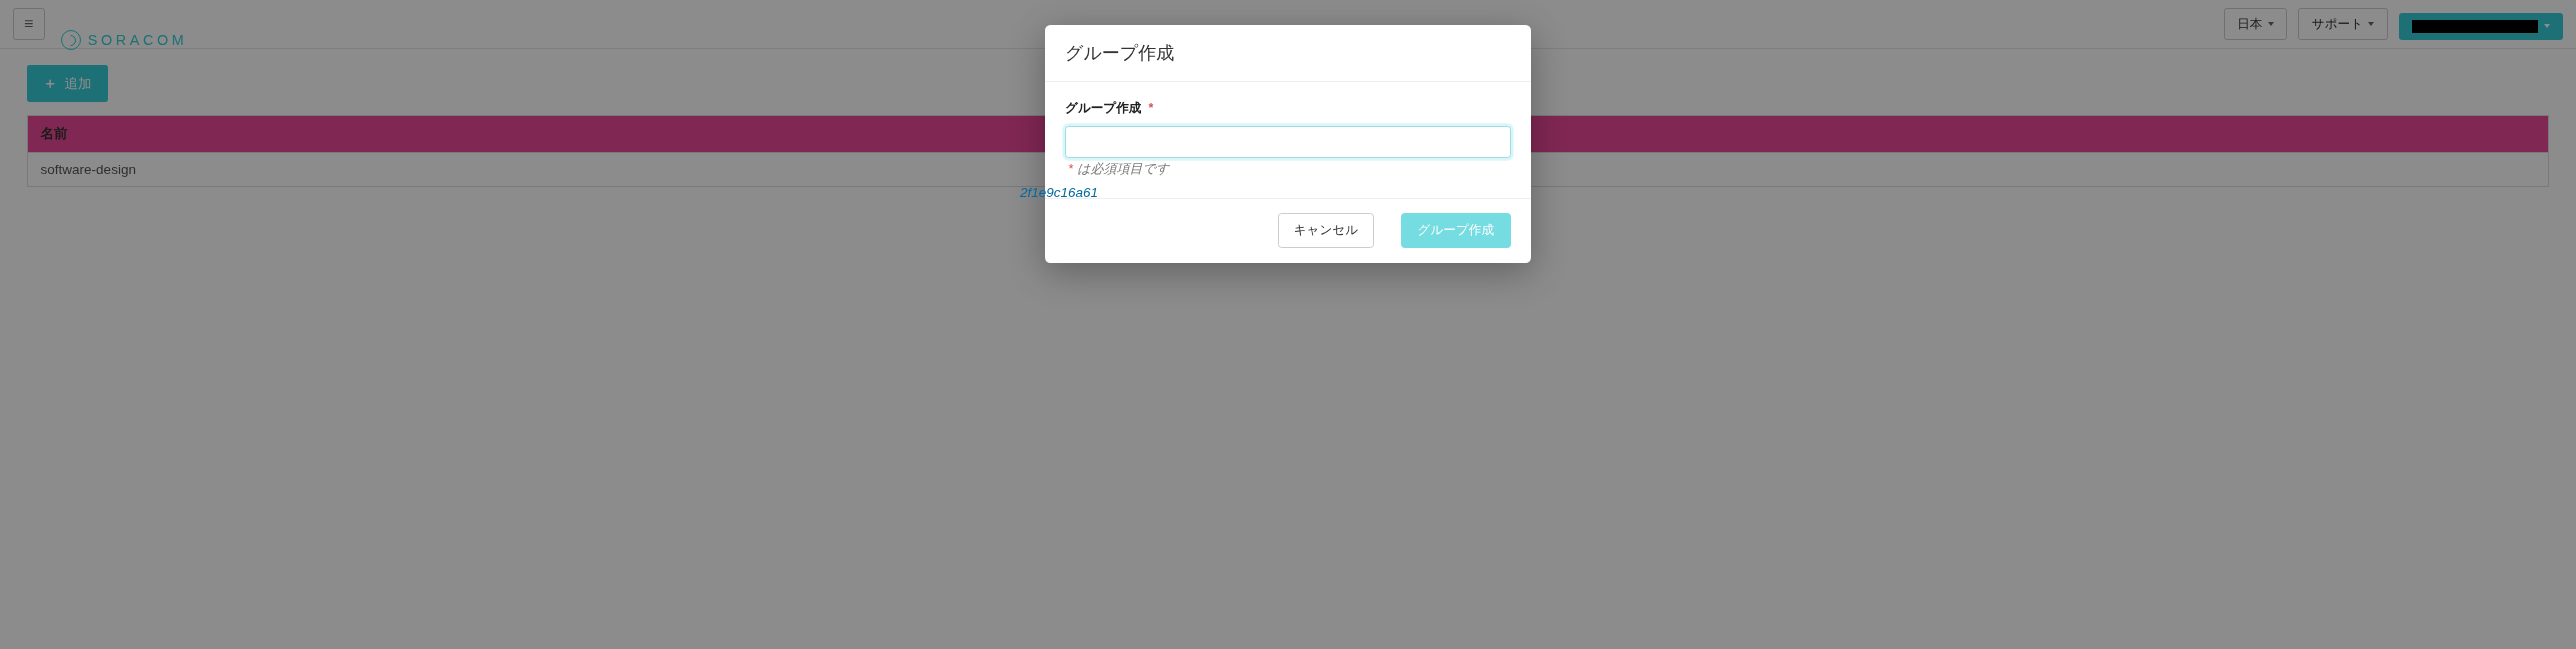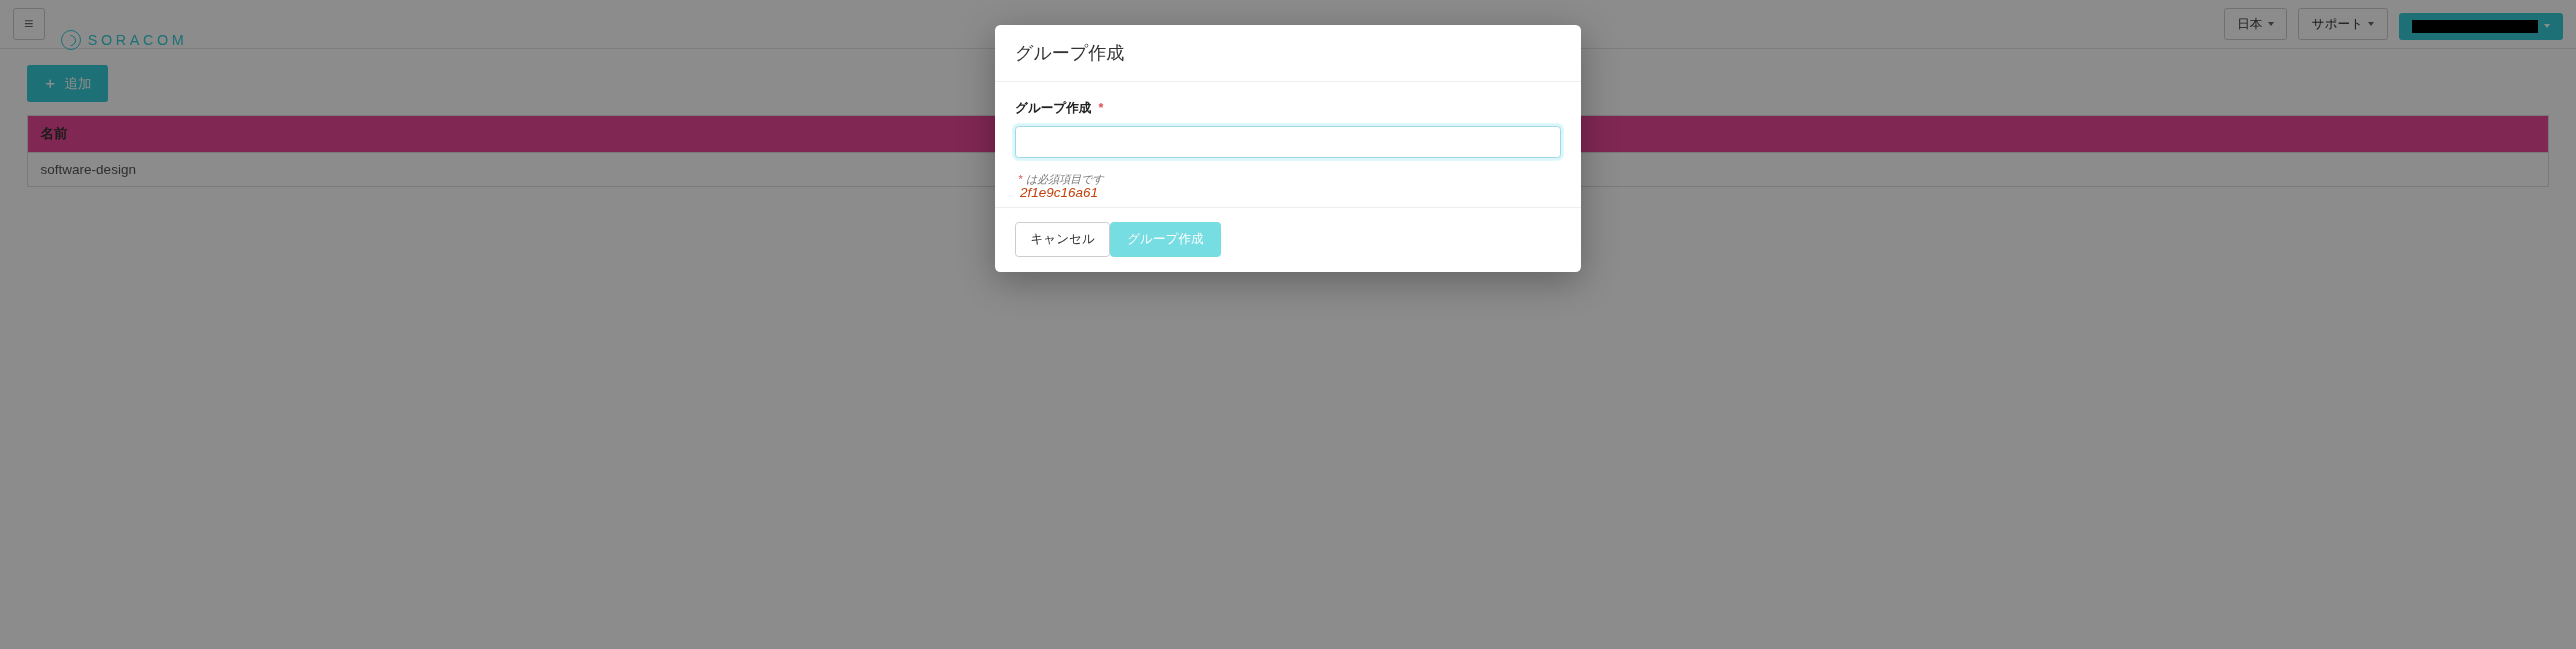--- a/index.html
+++ b/index.html
@@ -127,21 +127,21 @@
       position: absolute;
       inset: 0;
       background: rgba(0,0,0,0.45);
       display: flex;
       align-items: flex-start;
       justify-content: center;
       padding-top: 25px;
     }
     .modal {
       background: #fff;
-      width: 586px;
+      width: 486px;
       border-radius: 5.4px;
       box-shadow: 0 9px 36px rgba(0,0,0,0.3);
       overflow: hidden;
     }
     .modal-header {
       padding: 16px 20px;
       border-bottom: 0.9px solid #eee;
       font-size: 18px;
       color: #333;
     }
@@ -159,32 +159,32 @@
     .form-input {
       width: 100%;
       padding: 8px 9px;
       border: 0.9px solid #9fd9e6;
       border-radius: 3.6px;
       font-size: 12.6px;
       outline: none;
       box-shadow: 0 0 0 2.7px rgba(52,205,215,0.18);
     }
     .hint {
-      margin-top: 14px;
-      font-size: 11px;
+      margin-top: 2px;
+      font-size: 13px;
       color: #777;
       font-style: italic;
     }
     .hint .req { font-style: normal; }
     .modal-footer {
       border-top: 0.9px solid #eee;
       padding: 14.4px 20px;
       display: flex;
-      justify-content: flex-start;
-      gap: 0;
+      justify-content: flex-end;
+      gap: 27px;
     }
     .btn-default {
       background: #fff;
       border: 0.9px solid #ccc;
       padding: 8px 14.4px;
       border-radius: 3.6px;
       font-size: 12.6px;
       color: #333;
       cursor: pointer;
     }
@@ -261,14 +261,14 @@
         <span>は必須項目です</span>
       </div>
     </div>
     <div class="modal-footer">
       <button class="btn-default">キャンセル</button>
       <button class="btn-primary">グループ作成</button>
     </div>
   </div>
 </div>
 
-<div style="position:absolute; top:185px; left:1020px; color:#c2410c; font-size:13.5px; font-style:italic;">2f1e9c16a61</div>
+<div style="position:absolute; top:185px; left:1020px; color:#0369a1; font-size:13.5px; font-style:italic;">2f1e9c16a61</div>
 
 
 </body></html>

